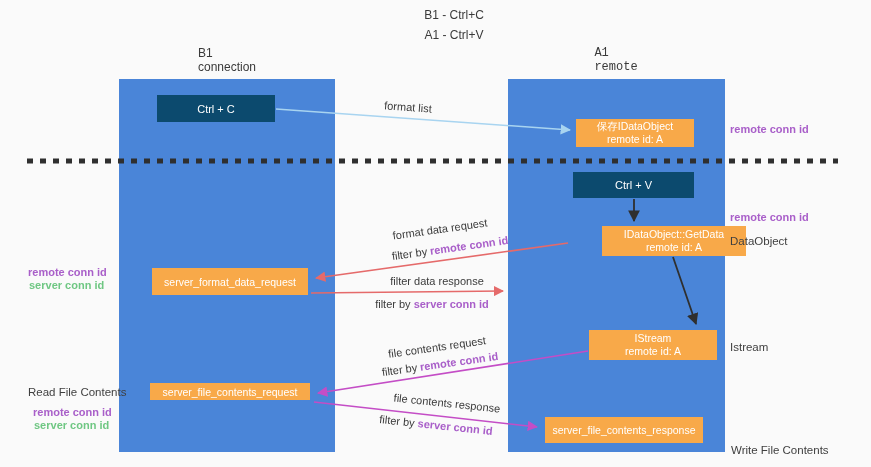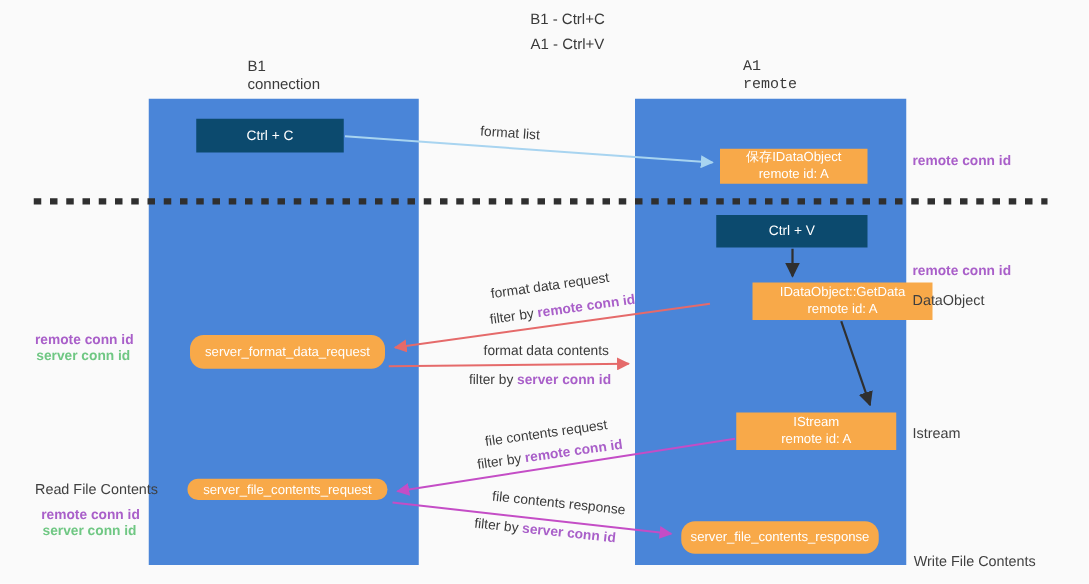--- a/index.html
+++ b/index.html
@@ -9,21 +9,21 @@
   }
   .title{position:absolute; left:454px; top:5px; transform:translateX(-50%);
     font-size:12px; line-height:20px; color:#3a3a3a; text-align:center; white-space:nowrap;}
   .lane-header{position:absolute; transform:translateX(-50%); text-align:left;
     font-size:12px; line-height:14px; color:#3a3a3a; white-space:nowrap;}
   .lifeline{position:absolute; background:#4a85d8;}
   .box{position:absolute; display:flex; flex-direction:column; align-items:center;
     justify-content:center; color:#ffffff; text-align:center; white-space:nowrap;}
   .orange{background:#f8a949;}
   .green{background:#0c4a6e;}
-  .one-line{font-size:10.5px;border-radius:11px;}
+  .one-line{font-size:10.5px;}
   .key-line{font-size:11px;}
   .two-line{font-size:10.5px; line-height:13px;}
   .lbl{position:absolute; font-size:11px; color:#3b3b3b; white-space:nowrap;}
   .purple{color:#a95fc9; font-weight:bold;}
   .greentxt{color:#6fc783; font-weight:bold;}
   .ann{position:absolute; font-size:11.5px; color:#3f3f3f; white-space:nowrap;}
   .ann-b{position:absolute; font-size:11px; font-weight:bold; white-space:nowrap;}
   .edges-svg{position:absolute; left:0; top:0; width:871px; height:467px;}
   .filter-gap{margin-left:3px;}
 </style>
@@ -118,21 +118,21 @@
     <div>server_file_contents_response</div>
   </div>
 
   <div class="lbl" style="left:408px; top:107px; transform:translate(-50%,-50%) rotate(4deg);">format list</div>
 
   <div class="lbl" style="left:440px; top:229px; transform:translate(-50%,-50%) rotate(-8deg);">format data request</div>
   <div class="lbl" style="left:450px; top:248px; transform:translate(-50%,-50%) rotate(-8deg);">
     <span>filter by</span><span class="purple filter-gap">remote conn id</span>
   </div>
 
-  <div class="lbl" style="left:437px; top:281px; transform:translate(-50%,-50%);">format data contents</div>
+  <div class="lbl" style="left:437px; top:281px; transform:translate(-50%,-50%);">filter data response</div>
   <div class="lbl" style="left:432px; top:304px; transform:translate(-50%,-50%);">
     <span>filter by</span><span class="purple filter-gap">server conn id</span>
   </div>
 
   <div class="lbl" style="left:437px; top:347px; transform:translate(-50%,-50%) rotate(-8deg);">file contents request</div>
   <div class="lbl" style="left:440px; top:364px; transform:translate(-50%,-50%) rotate(-8deg);">
     <span>filter by</span><span class="purple filter-gap">remote conn id</span>
   </div>
 
   <div class="lbl" style="left:447px; top:403px; transform:translate(-50%,-50%) rotate(6deg);">file contents response</div>

